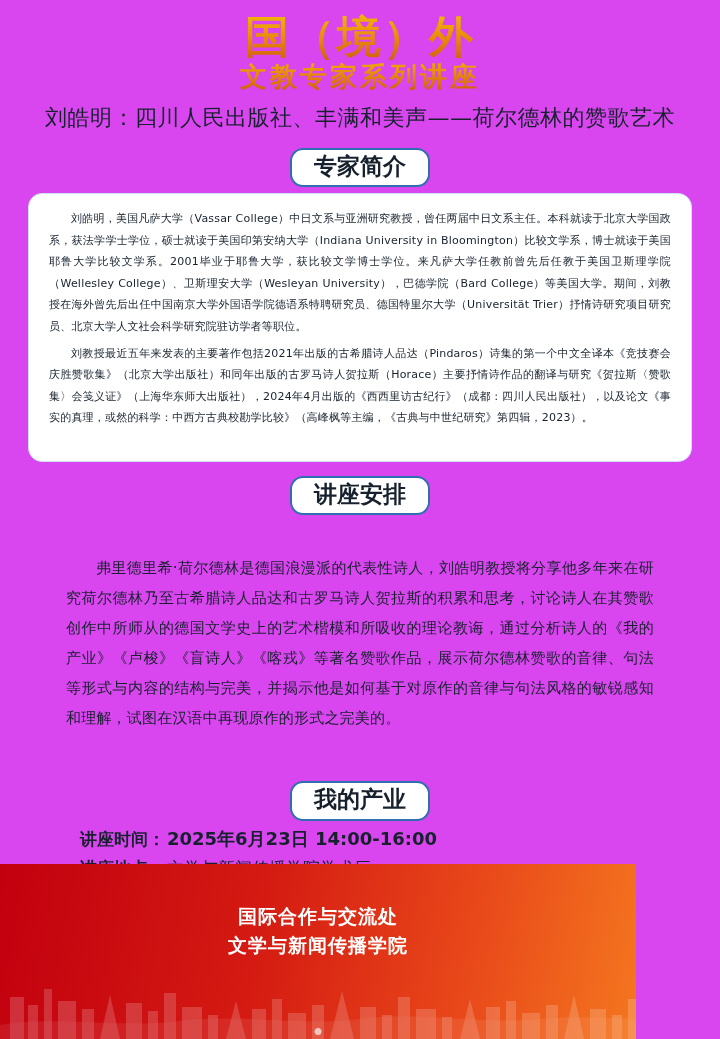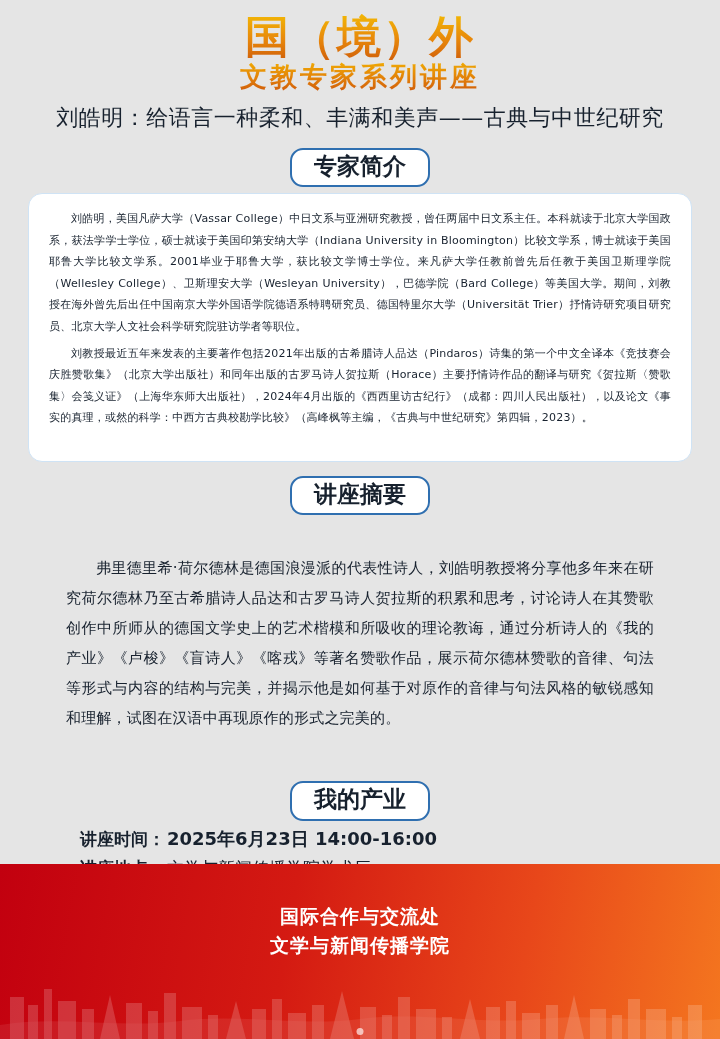--- a/index.html
+++ b/index.html
@@ -11,21 +11,21 @@
     height: 1039px;
     background: #ffffff;
     font-family: "Liberation Sans", sans-serif;
     overflow: hidden;
     position: relative;
   }
   .poster {
     position: relative;
     width: 720px;
     height: 1039px;
-    background: #e5e5e5;
+    background: #d946ef;
     overflow: hidden;
   }
 
   
   .logo-wrap {
     text-align: center;
     padding-top: 14px;
   }
   .logo-line1 {
     font-family: "DejaVu Sans", sans-serif;
@@ -165,21 +165,21 @@
   .sched-value.plain {
     font-weight: normal;
     font-size: 17px;
   }
 
   
   .footer {
     position: absolute;
     left: 0;
     bottom: 0;
-    width: 720px;
+    width: 636px;
     height: 175px;
     background: linear-gradient(100deg, #c2000f 0%, #d41a12 40%, #e8471a 72%, #f4761f 100%);
     overflow: hidden;
   }
   .footer .skyline {
     position: absolute;
     left: 0;
     bottom: 0;
     width: 720px;
     height: 88px;
@@ -217,36 +217,36 @@
 <body>
 
 <div class="poster">
 
   <div class="logo-wrap">
     <div class="logo-line1">国（境）外</div>
     <div class="logo-line2">文教专家系列讲座</div>
   </div>
 
   <div class="title-block">
-    <div class="title-sub">刘皓明：给语言一种柔和、丰满和美声——古典与中世纪研究</div>
+    <div class="title-sub">刘皓明：四川人民出版社、丰满和美声——荷尔德林的赞歌艺术</div>
   </div>
 
   <div class="section-head">
     <div class="rule"></div>
     <div class="badge">专家简介</div>
   </div>
 
   <div class="card">
     <p>刘皓明，美国凡萨大学（Vassar College）中日文系与亚洲研究教授，曾任两届中日文系主任。本科就读于北京大学国政系，获法学学士学位，硕士就读于美国印第安纳大学（Indiana University in Bloomington）比较文学系，博士就读于美国耶鲁大学比较文学系。2001毕业于耶鲁大学，获比较文学博士学位。来凡萨大学任教前曾先后任教于美国卫斯理学院（Wellesley College）、卫斯理安大学（Wesleyan University），巴德学院（Bard College）等美国大学。期间，刘教授在海外曾先后出任中国南京大学外国语学院德语系特聘研究员、德国特里尔大学（Universität Trier）抒情诗研究项目研究员、北京大学人文社会科学研究院驻访学者等职位。</p>
     <p>刘教授最近五年来发表的主要著作包括2021年出版的古希腊诗人品达（Pindaros）诗集的第一个中文全译本《竞技赛会庆胜赞歌集》（北京大学出版社）和同年出版的古罗马诗人贺拉斯（Horace）主要抒情诗作品的翻译与研究《贺拉斯〈赞歌集〉会笺义证》（上海华东师大出版社），2024年4月出版的《西西里访古纪行》（成都：四川人民出版社），以及论文《事实的真理，或然的科学：中西方古典校勘学比较》（高峰枫等主编，《古典与中世纪研究》第四辑，2023）。</p>
   </div>
 
   <div class="section-head">
     <div class="rule"></div>
-    <div class="badge">讲座摘要</div>
+    <div class="badge">讲座安排</div>
   </div>
 
   <div class="abstract-card">
     <p>弗里德里希·荷尔德林是德国浪漫派的代表性诗人，刘皓明教授将分享他多年来在研究荷尔德林乃至古希腊诗人品达和古罗马诗人贺拉斯的积累和思考，讨论诗人在其赞歌创作中所师从的德国文学史上的艺术楷模和所吸收的理论教诲，通过分析诗人的《我的产业》《卢梭》《盲诗人》《喀戎》等著名赞歌作品，展示荷尔德林赞歌的音律、句法等形式与内容的结构与完美，并揭示他是如何基于对原作的音律与句法风格的敏锐感知和理解，试图在汉语中再现原作的形式之完美的。</p>
   </div>
 
   <div class="section-head">
     <div class="rule"></div>
     <div class="badge">我的产业</div>
   </div>

